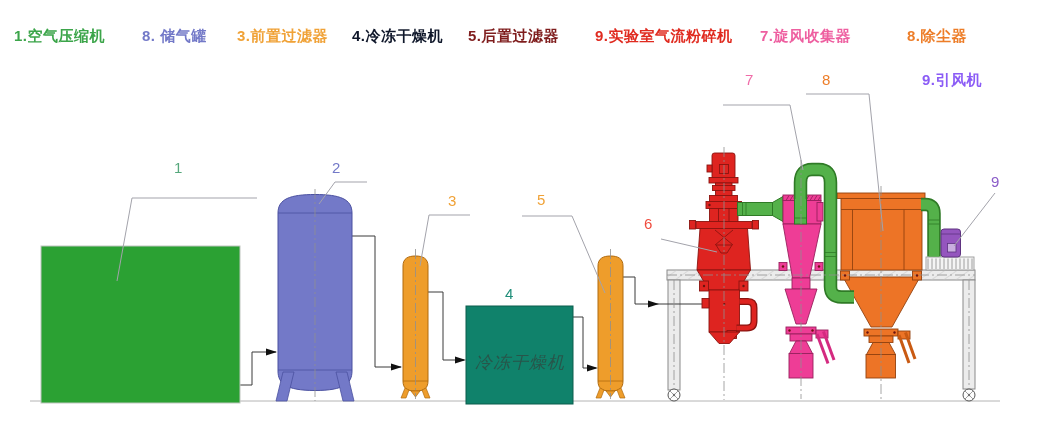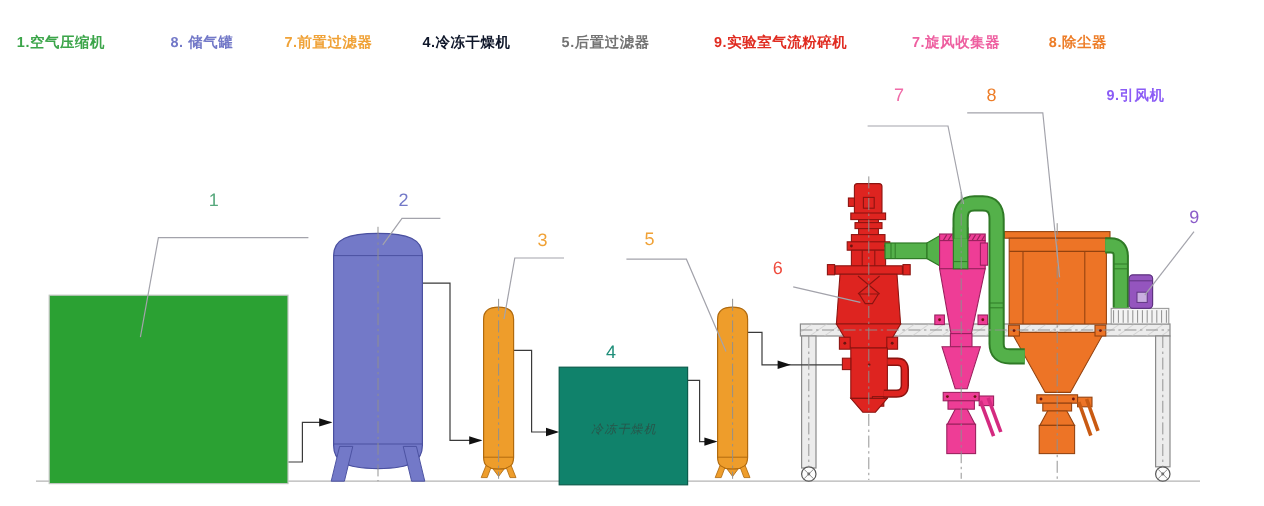--- a/index.html
+++ b/index.html
@@ -1,22 +1,22 @@
 <!DOCTYPE html>
 <html><head>
 <meta charset="utf-8">
 <style>
   html,body{margin:0;padding:0;background:#ffffff;}
   #stage{position:relative;width:1053px;height:422px;background:#fff;overflow:hidden;
          font-family:"Liberation Sans",sans-serif;}
   #stage svg{position:absolute;left:0;top:0;}
-  .lg{position:absolute;top:27px;font-size:12px;font-weight:700;white-space:nowrap;letter-spacing:0.5px;}
+  .lg{position:absolute;top:27px;font-size:15px;font-weight:700;white-space:nowrap;letter-spacing:0.5px;}
   .co{position:absolute;font-size:15px;font-weight:400;}
   .dryer-text{position:absolute;left:470px;top:351px;width:100px;text-align:center;
-              font-size:10px;font-style:italic;letter-spacing:1px;color:#28554a;
+              font-size:17px;font-style:italic;letter-spacing:1px;color:#28554a;
               font-family:"Liberation Serif",serif;}
   
   .con{stroke:#3a3a3a;stroke-width:1;fill:none;}
   .ldr{stroke:#a3a3ab;stroke-width:1;fill:none;}
   .cl{stroke:#8f8f8f;stroke-width:0.8;stroke-dasharray:10 3 2 3;fill:none;}
   .frame{fill:#ececec;stroke:#8a8a8a;stroke-width:1;}
   .mill{fill:#de2420;stroke:#8b1410;stroke-width:0.9;}
   .mill-ln{stroke:#8b1410;stroke-width:0.9;fill:none;}
   .cyc{fill:#ee3d96;stroke:#99205e;stroke-width:0.9;}
   .cyc-ln{stroke:#99205e;stroke-width:0.9;fill:none;}
@@ -229,26 +229,26 @@
     <path class="ldr" d="M661,239 L717,252"></path>
     <path class="ldr" d="M723,105 H790 L803,170"></path>
     <path class="ldr" d="M806,94 H869 L883,231"></path>
     <path class="ldr" d="M995,193 L954,246"></path>
   </g>
 </svg>
 
 <div>
   <span class="lg" style="left: 14px; color: rgb(60, 165, 74);">1.空气压缩机</span>
   <span class="lg" style="left: 142px; color: rgb(115, 121, 200);">8. 储气罐</span>
-  <span class="lg" style="left: 237px; color: rgb(240, 162, 55);">7.前置过滤器</span>
+  <span class="lg" style="left: 237px; color: rgb(240, 162, 55);">3.前置过滤器</span>
   <span class="lg" style="left: 352px; color: #0f172a;">4.冷冻干燥机</span>
-  <span class="lg" style="left: 468px; color: #737373;">5.后置过滤器</span>
+  <span class="lg" style="left: 468px; color: #7f1d1d;">5.后置过滤器</span>
   <span class="lg" style="left: 595px; color: rgb(224, 43, 32);">9.实验室气流粉碎机</span>
   <span class="lg" style="left: 760px; color: rgb(238, 95, 160);">7.旋风收集器</span>
-  <span class="lg" style="left: 874px; color: rgb(237, 125, 40);">8.除尘器</span>
+  <span class="lg" style="left: 907px; color: rgb(237, 125, 40);">8.除尘器</span>
   <span class="lg" style="left: 922px; color: #8b5cf6; margin-top: 44px;">9.引风机</span>
 </div>
 
 <span class="co" style="left: 174px; top: 159px; color: rgb(86, 168, 124);">1</span>
 <span class="co" style="left: 332px; top: 159px; color: rgb(115, 121, 200);">2</span>
 <span class="co" style="left: 448px; top: 192px; color: rgb(240, 162, 55);">3</span>
 <span class="co" style="left: 505px; top: 285px; color: rgb(31, 142, 121);">4</span>
 <span class="co" style="left: 537px; top: 191px; color: rgb(240, 162, 55);">5</span>
 <span class="co" style="left: 644px; top: 215px; color: rgb(239, 75, 61);">6</span>
 <span class="co" style="left: 745px; top: 71px; color: rgb(240, 107, 168);">7</span>

